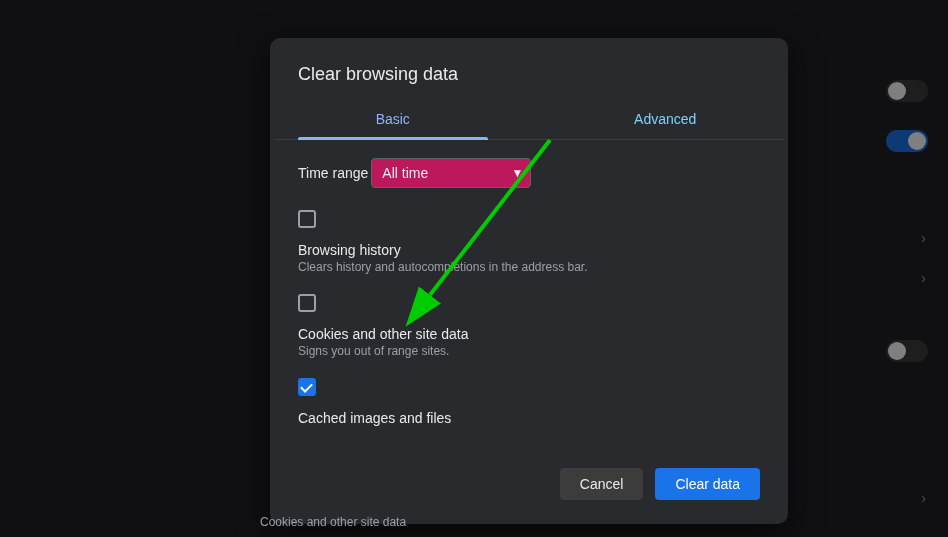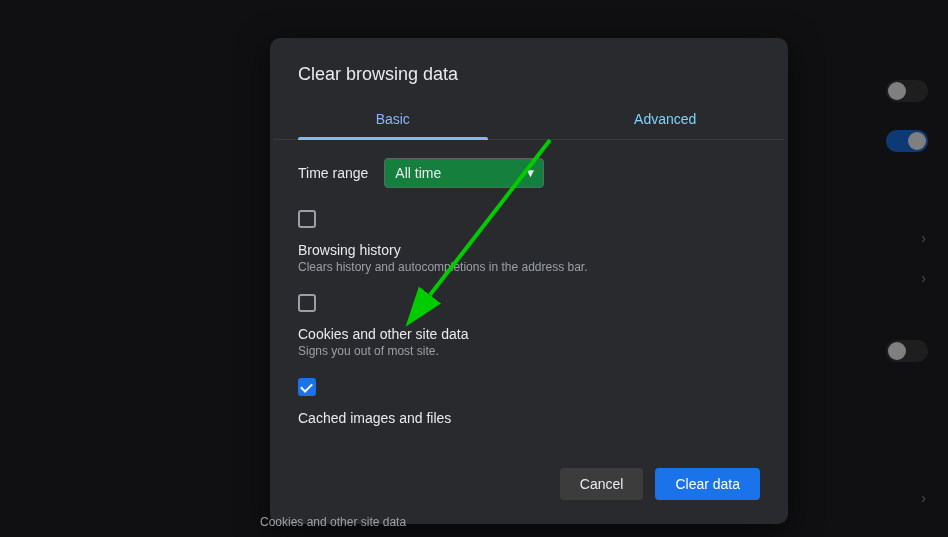--- a/index.html
+++ b/index.html
@@ -126,32 +126,32 @@
     }
 
     
     .dialog-content {
       padding: 18px 24px 0;
     }
 
     .time-range-row {
       display: flex;
       align-items: center;
-      gap: 16px;
+      gap: 3px;
       margin-bottom: 20px;
     }
 
     .time-range-label {
       font-size: 14px;
       color: #e8eaed;
       white-space: nowrap;
     }
 
     .time-range-select {
-      background: #15803d;
+      background: #be185d;
       border: 1px solid #5f6368;
       border-radius: 4px;
       color: #e8eaed;
       font-size: 14px;
       padding: 6px 28px 6px 10px;
       appearance: none;
       cursor: pointer;
       position: relative;
       min-width: 160px;
     }
@@ -324,21 +324,21 @@
       <div class="item-text-block">
         <span class="item-label">Browsing history</span>
         <span class="item-desc">Clears history and autocompletions in the address bar.</span>
       </div>
     </div>
 
     <div class="checkbox-item">
       <div class="checkbox"></div>
       <div class="item-text-block">
         <span class="item-label">Cookies and other site data</span>
-        <span class="item-desc">Signs you out of most site.</span>
+        <span class="item-desc">Signs you out of range sites.</span>
       </div>
     </div>
 
     <div class="checkbox-item single">
       <div class="checkbox checked"></div>
       <div class="item-text-block">
         <span class="item-label">Cached images and files</span>
       </div>
     </div>
 

